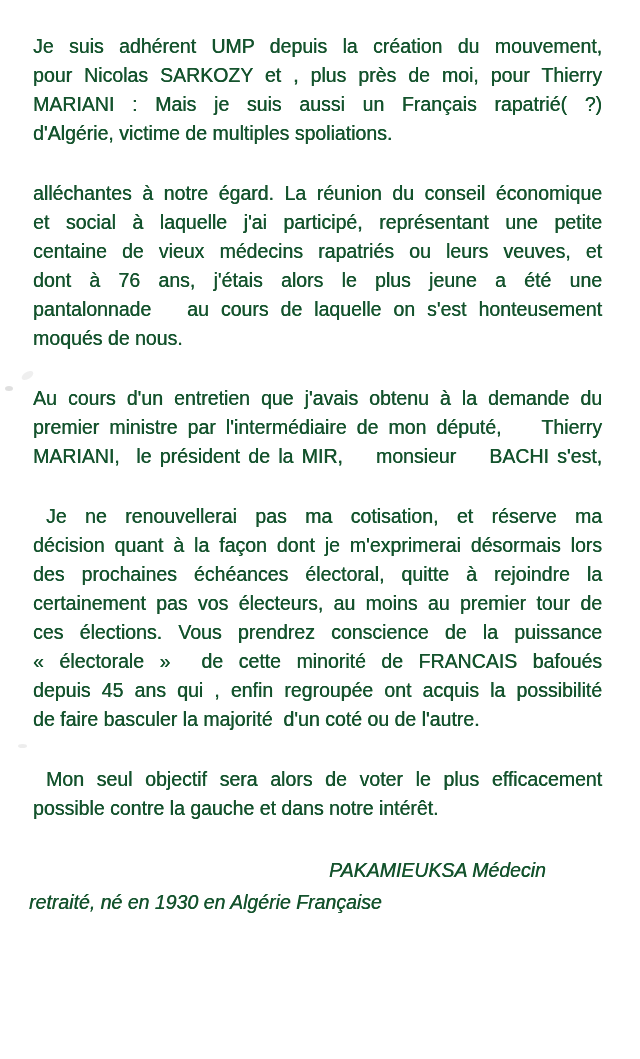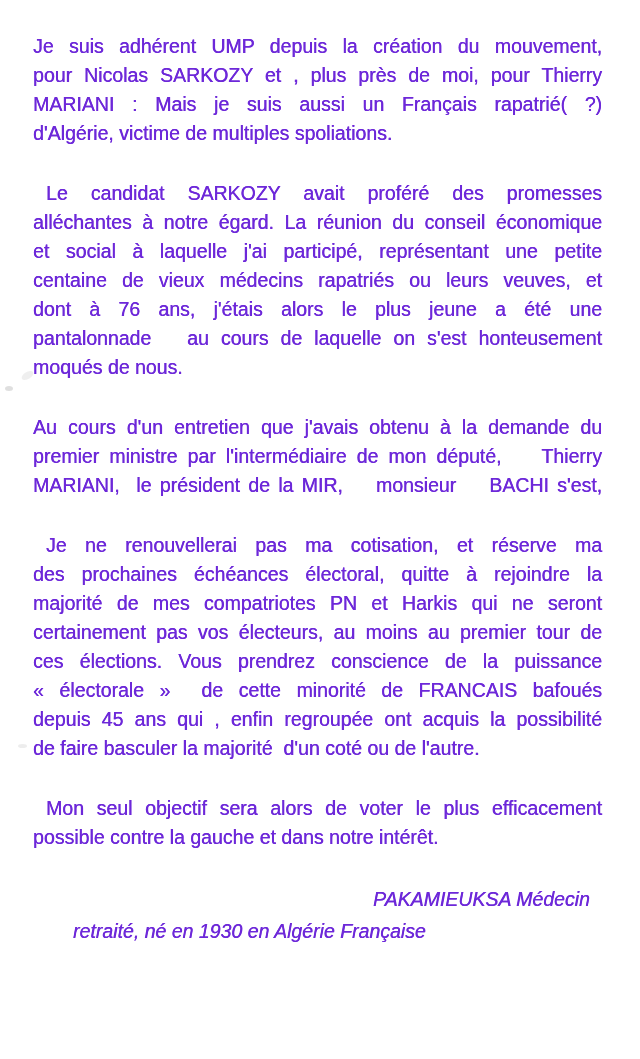--- a/index.html
+++ b/index.html
@@ -7,21 +7,21 @@
     padding: 0;
     background: #ffffff;
   }
   .page {
     position: relative;
     width: 640px;
     height: 1059px;
     background: #ffffff;
     overflow: hidden;
     font-family: "Liberation Sans", "DejaVu Sans", sans-serif;
-    color: #6d28d9;
+    color: #14532d;
   }
   .letter-body {
     position: absolute;
     left: 33px;
     top: 32px;
     width: 569px;
     font-size: 19.5px;
     line-height: 29px;
     
     text-shadow: 0.35px 0 0 currentColor;
@@ -37,21 +37,20 @@
     text-align: right;
     text-align-last: left;
   }
   .line.first-indent {
     text-indent: 13px;
   }
   .signature {
     font-style: italic;
     margin-top: 31px;
     line-height: 32px;
-    margin-left: 44px;
   }
   .sig-line1 {
     margin-left: 296px;
   }
   .sig-line2 {
     margin-left: -4px;
   }
   
   .artifact {
     position: absolute;
@@ -69,37 +68,36 @@
 <div class="page">
   <div class="letter-body">
     <div id="paragraphs">
         <div class="paragraph">
           <div class="line">Je suis adhérent UMP depuis la création du mouvement,</div>
           <div class="line">pour Nicolas SARKOZY et , plus près de moi, pour Thierry</div>
           <div class="line">MARIANI&nbsp;: Mais je suis aussi un Français rapatrié(&nbsp;?)</div>
           <div class="line last">d'Algérie, victime de multiples spoliations.</div>
         </div>
         <div class="paragraph">
-          <div class="line first-indent">Le candidat SARKOZY avait proféré des promesses</div>
           <div class="line">alléchantes à notre égard. La réunion du conseil économique</div>
           <div class="line">et social à laquelle j'ai participé, représentant une petite</div>
           <div class="line">centaine de vieux médecins rapatriés ou leurs veuves, et</div>
           <div class="line">dont à 76 ans, j'étais alors le plus jeune a été une</div>
           <div class="line">pantalonnade&nbsp;&nbsp; au cours de laquelle on s'est honteusement</div>
           <div class="line last">moqués de nous.</div>
         </div>
         <div class="paragraph">
           <div class="line">Au cours d'un entretien que j'avais obtenu à la demande du</div>
           <div class="line">premier ministre par l'intermédiaire de mon député,&nbsp;&nbsp;&nbsp; Thierry</div>
           <div class="line">MARIANI,&nbsp; le président de la MIR,&nbsp;&nbsp;&nbsp; monsieur&nbsp;&nbsp;&nbsp; BACHI s'est,</div>
         </div>
         <div class="paragraph">
           <div class="line first-indent">Je ne renouvellerai pas ma cotisation, et réserve ma</div>
+          <div class="line">décision quant à la façon dont je m'exprimerai désormais lors</div>
           <div class="line">des prochaines échéances électoral, quitte à rejoindre la</div>
-          <div class="line">majorité de mes compatriotes PN et Harkis qui ne seront</div>
           <div class="line">certainement pas vos électeurs, au moins au premier tour de</div>
           <div class="line">ces élections. Vous prendrez conscience de la puissance</div>
           <div class="line">«&nbsp;électorale&nbsp;»&nbsp; de cette minorité de FRANCAIS bafoués</div>
           <div class="line">depuis 45 ans qui , enfin regroupée ont acquis la possibilité</div>
           <div class="line last">de faire basculer la majorité&nbsp; d'un coté ou de l'autre.</div>
         </div>
         <div class="paragraph">
           <div class="line first-indent">Mon seul objectif sera alors de voter le plus efficacement</div>
           <div class="line last">possible contre la gauche et dans notre intérêt.</div>
         </div>

